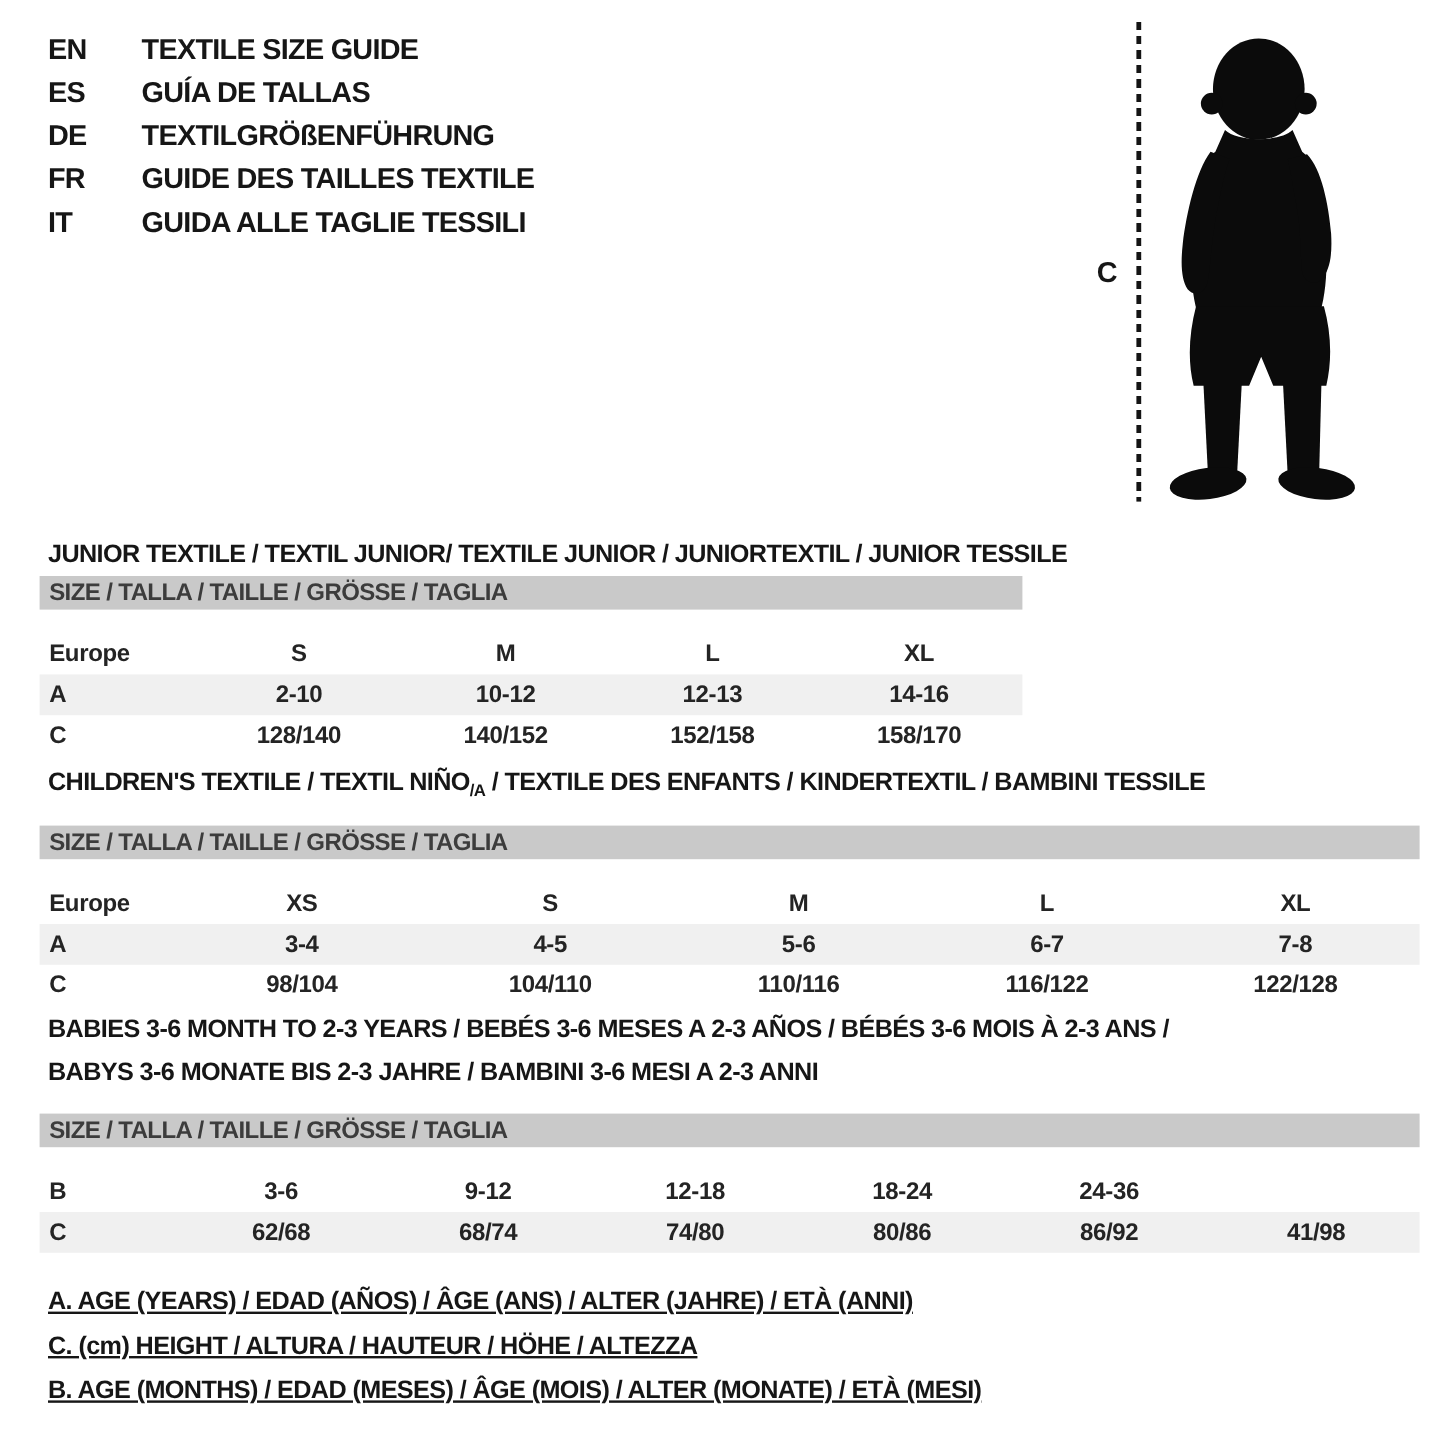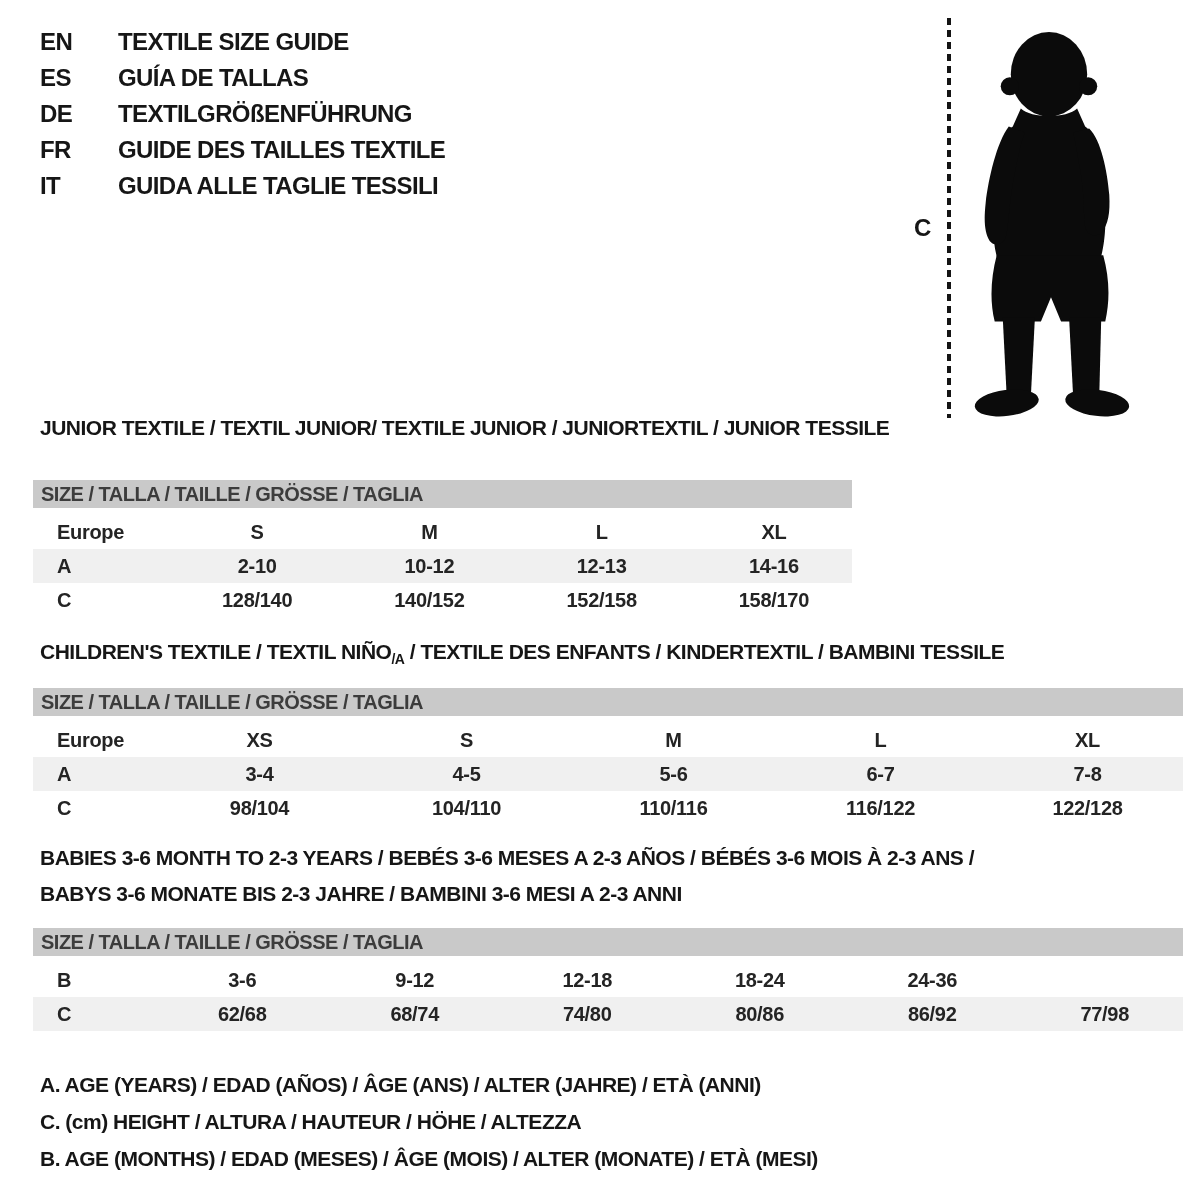--- a/index.html
+++ b/index.html
@@ -26,47 +26,47 @@
   .figure{position:absolute;left:898px;top:12px;width:270px;height:412px;}
   .measure-label{position:absolute;left:16px;top:202px;font-weight:700;font-size:24px;}
   .dash-line{
     position:absolute;left:49px;top:6px;width:4px;height:400px;
     background:repeating-linear-gradient(to bottom,#141414 0 7px,transparent 7px 12px);
   }
   .toddler{position:absolute;left:66px;top:10px;width:180px;height:402px;}
 
   
   .sec-title{position:absolute;left:40px;margin:0;font-size:21px;font-weight:700;letter-spacing:-0.5px;white-space:nowrap;}
-  .title-junior{top:416px;text-align:right;}
+  .title-junior{top:450px;text-align:right;}
   .title-children{top:640px;}
   .title-babies-1{top:846px;}
   .title-babies-2{top:882px;}
   .subsize{font-size:14px;vertical-align:sub;}
 
   
   .table{position:absolute;left:33px;}
   .table-junior{top:480px;width:819px;}
   .table-children{top:688px;width:1150px;}
   .table-babies{top:928px;width:1150px;}
 
   .size-bar{
     height:28px;line-height:28px;background:var(--bar-bg);color:var(--bar-text);
-    font-weight:700;font-size:20px;padding-left:8px;letter-spacing:-0.5px;margin-bottom:7px;
+    font-weight:700;font-size:20px;padding-left:8px;letter-spacing:-0.5px;margin-bottom:20px;
   }
   .t-row{display:grid;height:34px;line-height:34px;font-size:20px;font-weight:700;color:var(--table-ink);letter-spacing:-0.3px;}
   .t-row.shaded{background:var(--row-shaded);}
   .cols-j{grid-template-columns:130px repeat(4,1fr);}
   .cols-c{grid-template-columns:115px repeat(5,1fr);}
   .cols-b{grid-template-columns:115px repeat(6,1fr);}
-  .cell{text-align:center;overflow:hidden;margin-left:16px;}
+  .cell{text-align:center;overflow:hidden;}
   .cell.rlabel{text-align:left;padding-left:8px;}
 
   
   .legend{position:absolute;left:40px;top:1066px;}
-  .legend-line{font-size:21px;font-weight:700;line-height:37px;letter-spacing:-0.5px;white-space:nowrap;}
+  .legend-line{font-size:21px;font-weight:700;line-height:37px;letter-spacing:-0.5px;white-space:nowrap;text-decoration:underline;}
 </style>
 </head>
 <body>
 
 <div class="page">
 
   <section class="langs">
     <div class="lang-row">
       <span class="lang-code">EN</span>
       <span class="lang-label">TEXTILE SIZE GUIDE</span>
@@ -176,21 +176,21 @@
       <span class="cell">18-24</span>
       <span class="cell">24-36</span>
     </div>
     <div class="t-row cols-b shaded">
       <span class="cell rlabel">C</span>
       <span class="cell">62/68</span>
       <span class="cell">68/74</span>
       <span class="cell">74/80</span>
       <span class="cell">80/86</span>
       <span class="cell">86/92</span>
-      <span class="cell">77/98</span>
+      <span class="cell">41/98</span>
     </div>
   </div>
 
   <section class="legend">
     <div class="legend-line">A. AGE (YEARS) / EDAD (AÑOS) / ÂGE (ANS) / ALTER (JAHRE) / ETÀ (ANNI)</div>
     <div class="legend-line">C. (cm) HEIGHT / ALTURA / HAUTEUR / HÖHE / ALTEZZA</div>
     <div class="legend-line">B. AGE (MONTHS) / EDAD (MESES) / ÂGE (MOIS) / ALTER (MONATE) / ETÀ (MESI)</div>
   </section>
 
 </div>

